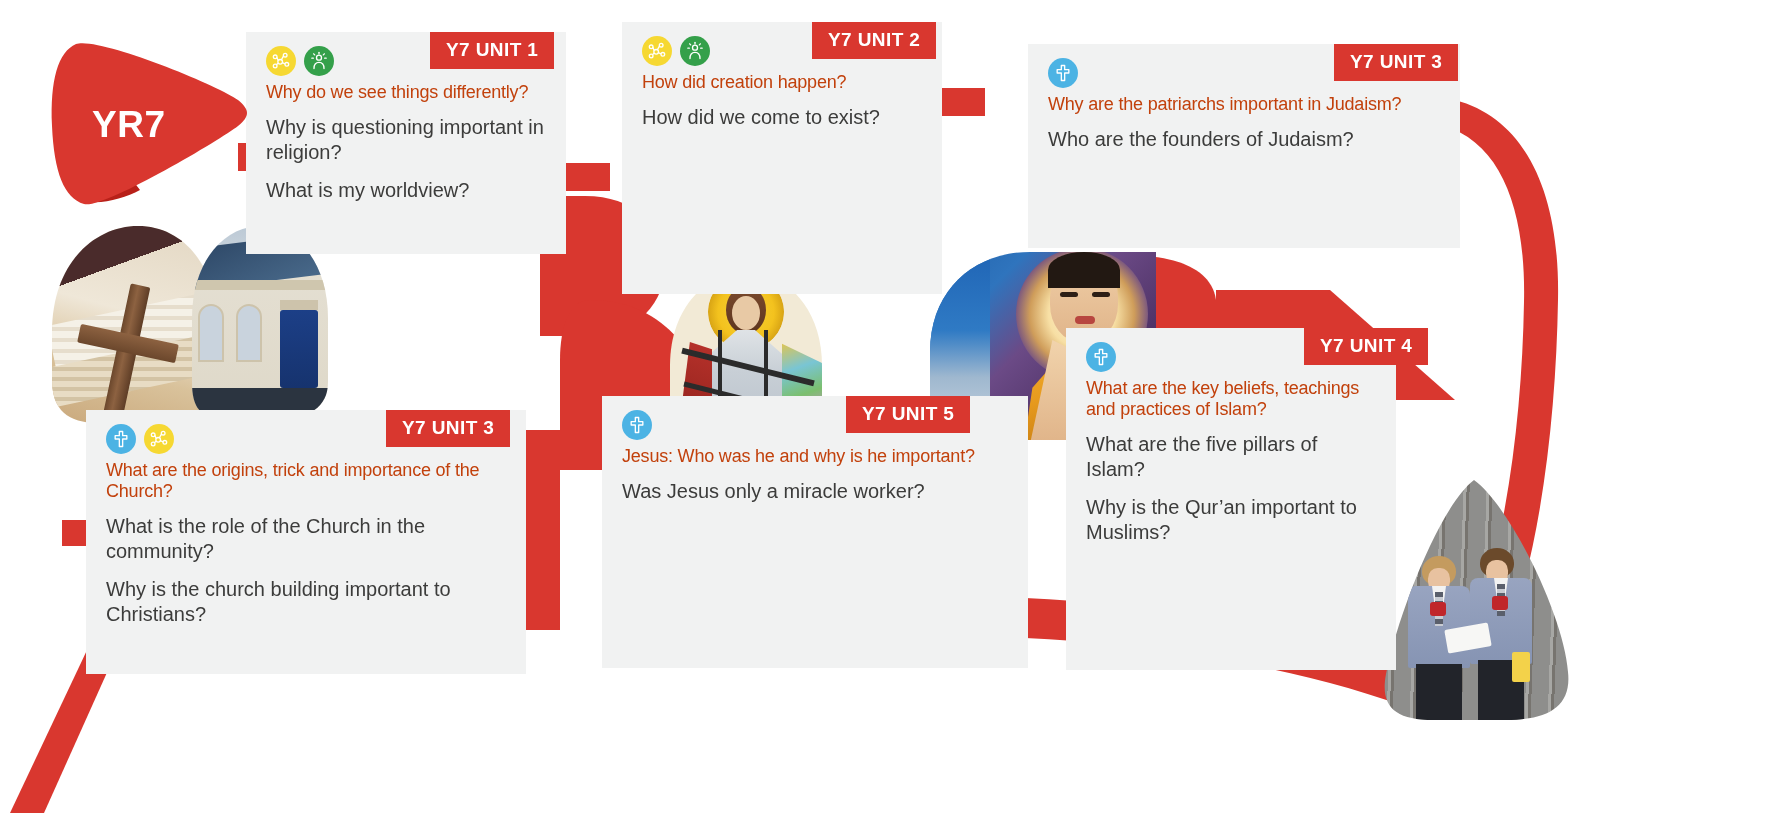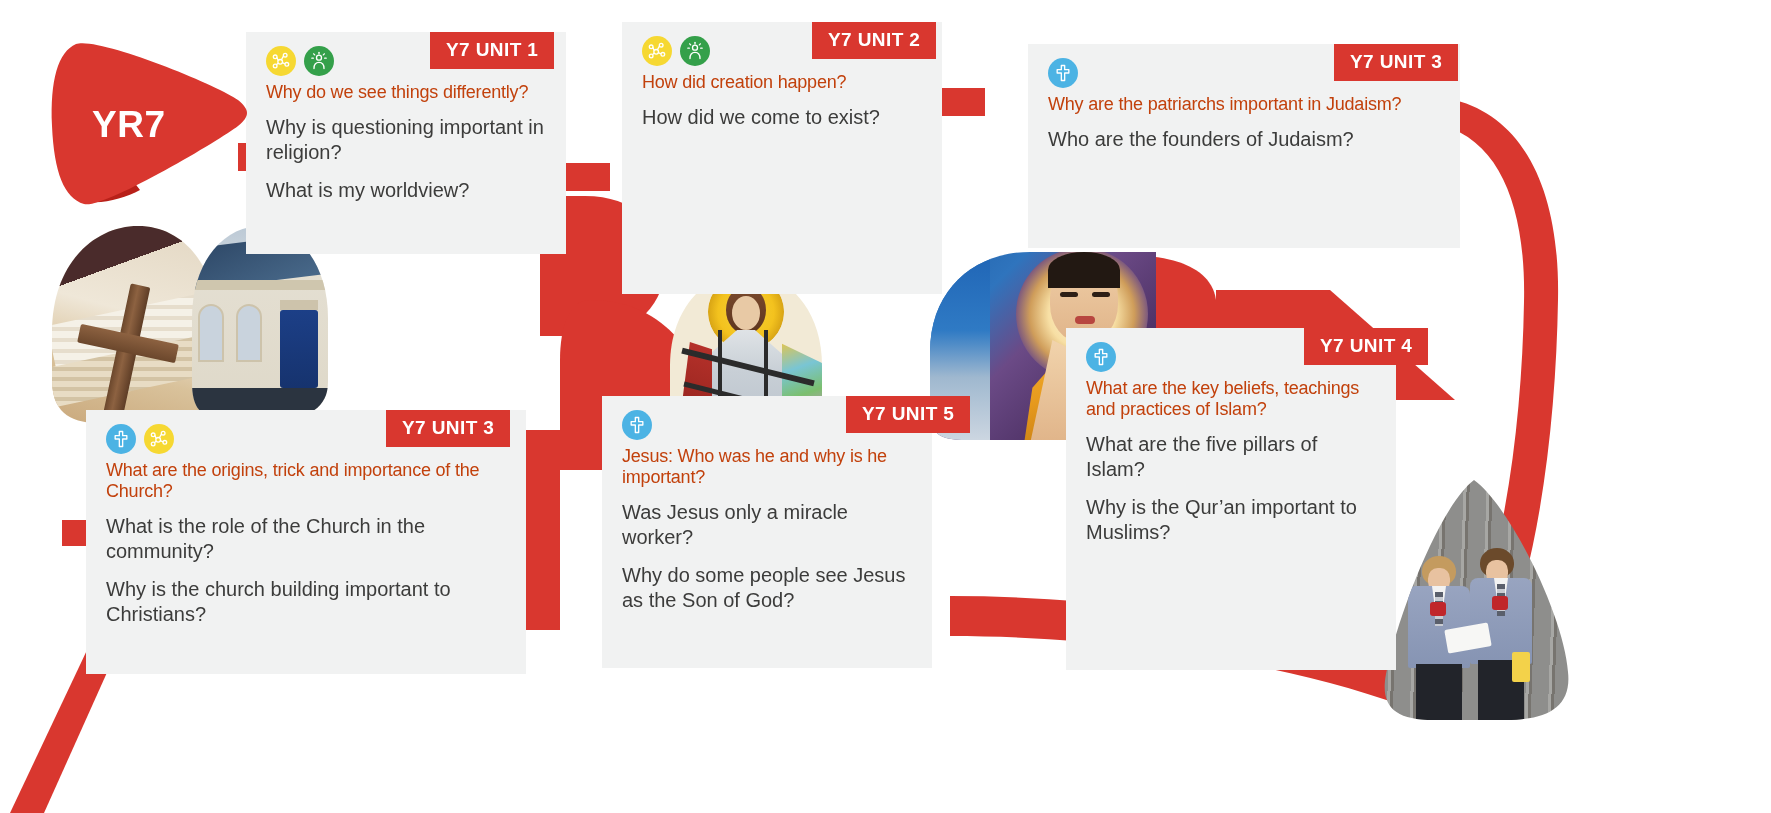--- a/index.html
+++ b/index.html
@@ -314,31 +314,30 @@
           <path d="M10 3 H14 V8 H19 V12 H14 V21 H10 V12 H5 V8 H10 Z"></path>
         </svg>
       </span>
     </div>
     <div class="card-title">What are the key beliefs, teachings and practices of Islam?</div>
     <div class="card-q">What are the five pillars of Islam?</div>
     <div class="card-q">Why is the Qur’an important to Muslims?</div>
   </div>
 
   <div class="badge" style="left:846px; top:396px;">Y7 UNIT 5</div>
-  <div class="card" style="left:602px; top:396px; width:330px; height:272px;">
+  <div class="card" style="left:602px; top:396px; width:426px; height:272px;">
     <div class="card-icons">
       <span class="ico blue">
         <svg width="20" height="20" viewBox="0 0 24 24" fill="none" stroke="#ffffff" stroke-width="1.6" stroke-linejoin="round">
           <path d="M10 3 H14 V8 H19 V12 H14 V21 H10 V12 H5 V8 H10 Z"></path>
         </svg>
       </span>
     </div>
     <div class="card-title">Jesus: Who was he and why is he important?</div>
     <div class="card-q">Was Jesus only a miracle worker?</div>
-    <div class="card-q">Why do some people see Jesus as the Son of God?</div>
   </div>
 
   <div class="badge" style="left:386px; top:410px;">Y7 UNIT 3</div>
   <div class="card" style="left:86px; top:410px; width:440px; height:264px;">
     <div class="card-icons">
       <span class="ico blue">
         <svg width="20" height="20" viewBox="0 0 24 24" fill="none" stroke="#ffffff" stroke-width="1.6" stroke-linejoin="round">
           <path d="M10 3 H14 V8 H19 V12 H14 V21 H10 V12 H5 V8 H10 Z"></path>
         </svg>
       </span>

